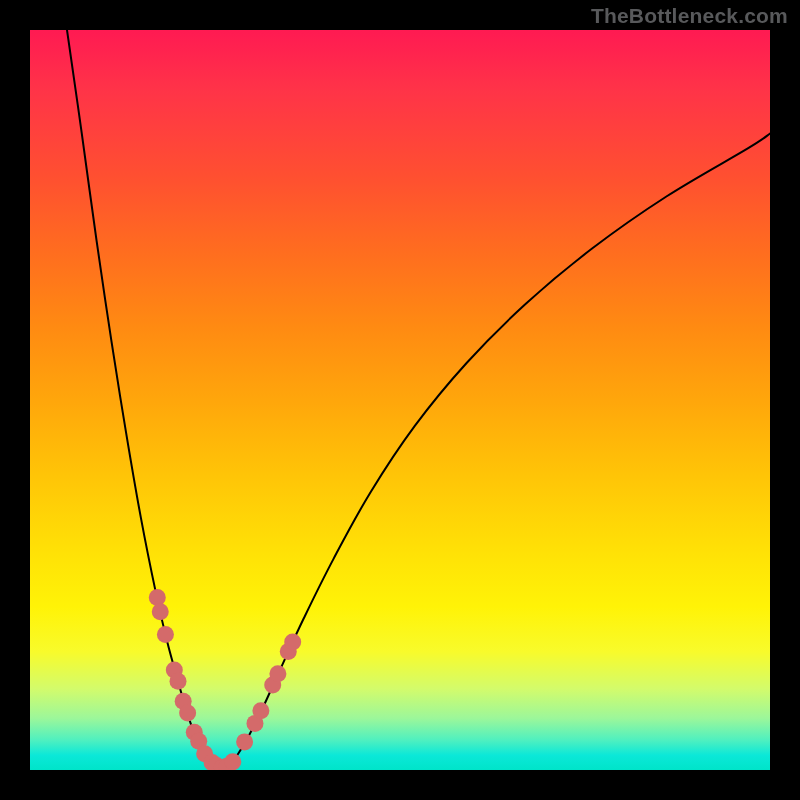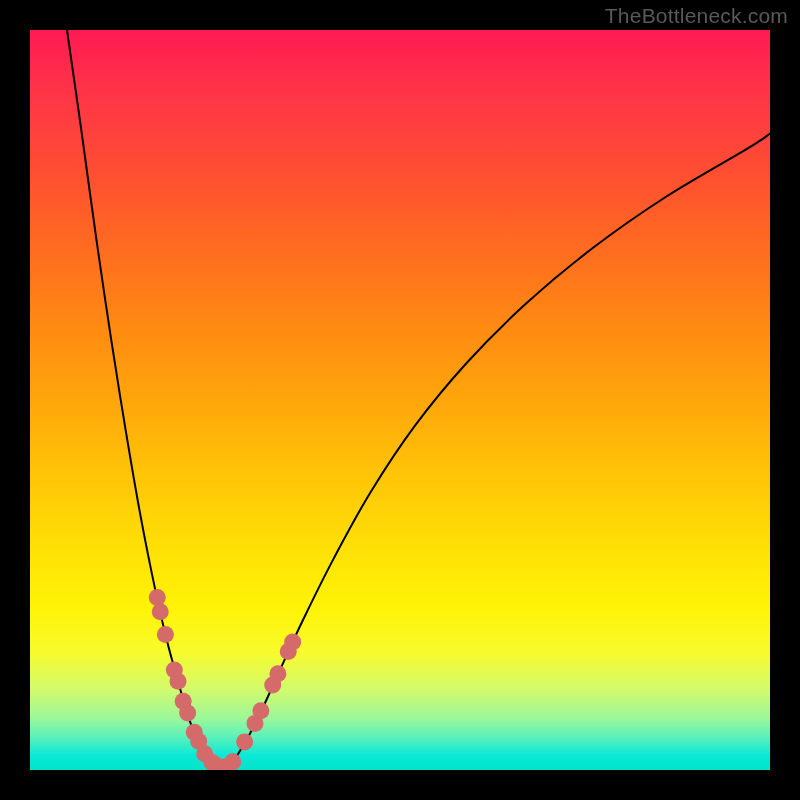--- a/index.html
+++ b/index.html
@@ -3,21 +3,21 @@
   <meta charset="utf-8">
   <style>
     * { margin: 0; padding: 0; box-sizing: border-box; }
     html, body { width: 800px; height: 800px; overflow: hidden; background: #000; }
     .outer {
       width: 800px; height: 800px; background: #000; position: relative;
     }
     .attribution {
       position: absolute; top: 4px; right: 12px;
       font-family: Arial, Helvetica, sans-serif; font-size: 21px;
-      color: #58595b; font-weight: 400; letter-spacing: 0.2px;
+      color: #58595b; font-weight: 700; letter-spacing: 0.2px;
     }
     .plot {
       position: absolute;
       left: 30px; top: 30px; width: 740px; height: 740px;
       background: #fff;
     }
     .gradient {
       position: absolute; inset: 0;
       background: linear-gradient(to bottom,
         #ff1a52 0%,

